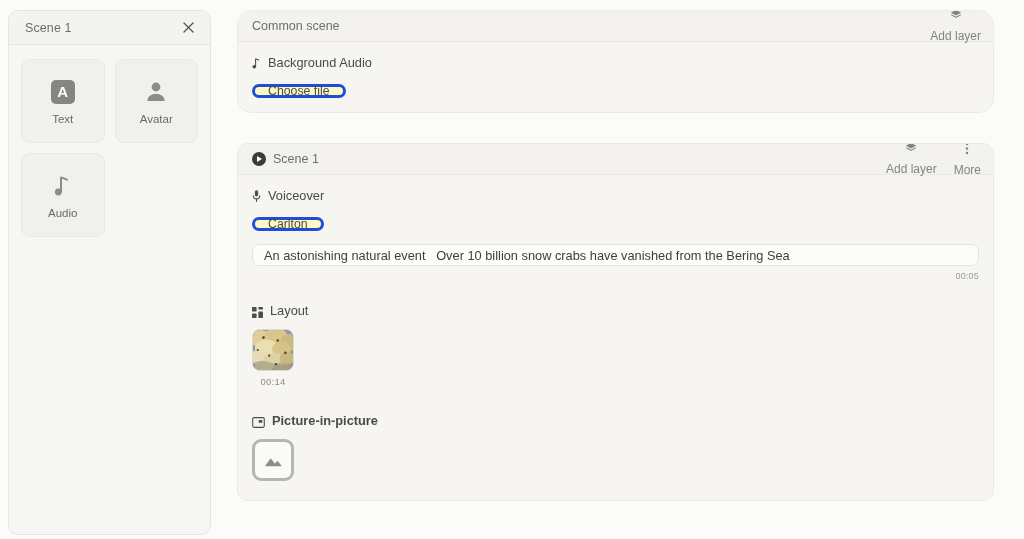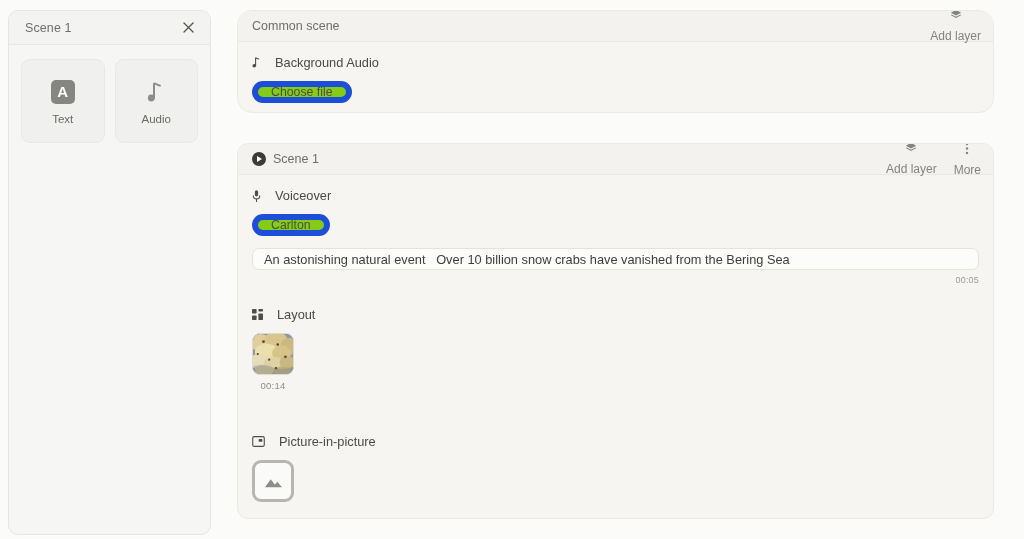--- a/index.html
+++ b/index.html
@@ -144,36 +144,36 @@
     color: #84847f;
     cursor: pointer;
     flex-direction: column;
   }
   .card-body {
     padding: 13px 14px 16px 14px;
   }
 
   .section-label {
     display: flex;
-    align-items: center;
-    gap: 14px;
+    align-items: flex-end;
+    gap: 7px;
     font-size: 12.8px;
     color: #4a4a47;
     margin-bottom: 11px;
   }
 
   .pill-btn {
     display: inline-flex;
     align-items: center;
     justify-content: center;
-    height: 22px;
+    height: 14px;
     padding: 0 13px;
-    border: 6px solid #1d4ed8;
+    border: 3px solid #1d4ed8;
     border-radius: 12px;
-    background: #84cc16;
+    background: #fef9c3;
     font-size: 12.3px;
     color: #4c4c49;
     cursor: pointer;
     box-sizing: border-box;
   }
 
   
   .common-card { height: 103px; border-radius: 15px; }
 
   
@@ -238,21 +238,21 @@
   .thumb svg { display: block; width: 100%; height: 100%; }
   .thumb-time {
     font-size: 9.5px;
     color: #8d8d88;
     margin-top: 5px;
     text-align: center;
     width: 42px;
     letter-spacing: .2px;
   }
 
-  .pip-section { margin-top: 43px; }
+  .pip-section { margin-top: 26px; font-weight: bold; }
   .pip-placeholder {
     width: 42px;
     height: 42px;
     border-radius: 9px;
     border: 3px solid #b5b5b2;
     background: #fafaf9;
     box-sizing: border-box;
     display: flex;
     align-items: center;
     justify-content: center;
@@ -278,20 +278,29 @@
   <div class="blocks-grid">
 
     <div class="block-tile">
       <span class="block-icon">
         <span class="text-badge">A</span>
       </span>
       <span class="block-label">Text</span>
     </div>
 
 
+    <div class="block-tile">
+      <span class="block-icon icon-muted">
+        <svg width="24" height="23" viewBox="0 0 24 23" fill="currentColor">
+          <circle cx="12" cy="7" r="4.4"></circle>
+          <path d="M3.4 21c0-4.4 3.9-7.3 8.6-7.3s8.6 2.9 8.6 7.3z"></path>
+        </svg>
+      </span>
+      <span class="block-label">Avatar</span>
+    </div>
 
     <div class="block-tile">
       <span class="block-icon icon-muted">
         <svg width="20" height="24" viewBox="0 0 20 24" fill="none" stroke="currentColor" stroke-width="2" stroke-linecap="round">
           <path d="M8 18V4.2c0-.5.4-.8.9-.6l5 2"></path>
           <circle cx="5.3" cy="18" r="3.4" fill="currentColor" stroke="none"></circle>
         </svg>
       </span>
       <span class="block-label">Audio</span>
     </div>

